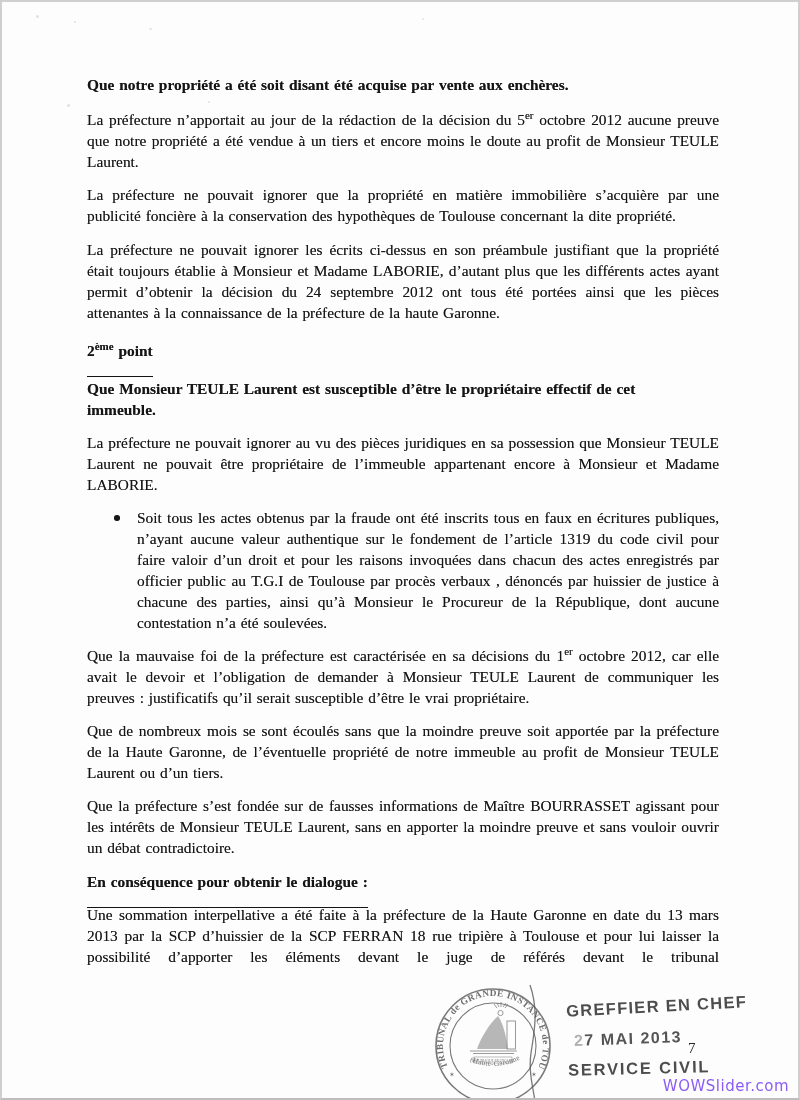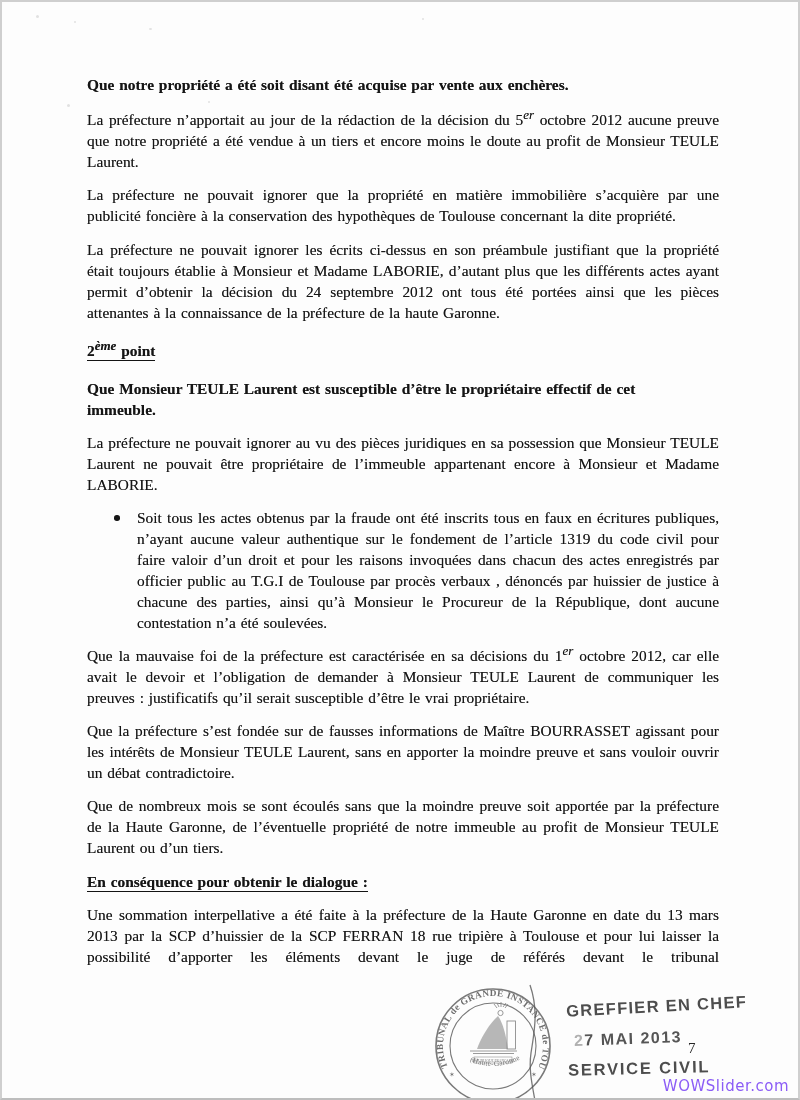--- a/index.html
+++ b/index.html
@@ -16,22 +16,22 @@
     font-size:15.4px; line-height:21px;
     text-align:justify; word-spacing:1px;
     text-shadow:0 0 .5px rgba(20,20,20,.55);
   }
   .para { margin-top:12px; }
   .mt13 { margin-top:13px; }
   .mt14 { margin-top:14px; }
   .mt17 { margin-top:17px; }
   .bold { font-weight:700; }
   .indent-heading { font-weight:700; margin-right:38px; text-align:left; }
-  .u-line { border-bottom:1.7px solid #141414; padding-bottom:1px; }
-  sup { font-size:13px; line-height:0; vertical-align:6px;font-style:italic; }
+  .u-line { border-bottom:1.7px solid #141414; padding-bottom:17px; }
+  sup { font-size:11px; line-height:0; vertical-align:6px; }
   ul.doc-list { list-style:none; }
   ul.doc-list li { position:relative; padding-left:50px; }
   ul.doc-list li .dot {
     position:absolute; left:27px; top:8px; width:5.5px; height:5.5px;
     background:#151515; border-radius:50%;
   }
   .justify-last { text-align-last:justify; }
 
   
   .round-stamp { position:absolute; left:416px; top:969px; opacity:.92; }
@@ -86,23 +86,23 @@
 
     <p class="para">La préfecture ne pouvait ignorer au vu des pièces juridiques en sa possession que Monsieur TEULE Laurent ne pouvait être propriétaire de l’immeuble appartenant encore à Monsieur et Madame LABORIE.</p>
 
     <ul class="doc-list para">
       <li><span class="dot"></span><span>Soit tous les actes obtenus par la fraude ont été inscrits tous en faux en écritures publiques, n’ayant aucune valeur authentique sur le fondement de l’article 1319 du code civil pour faire valoir d’un droit et pour les raisons invoquées dans chacun des actes enregistrés par officier public au T.G.I de Toulouse par procès verbaux , dénoncés par huissier de justice à chacune des parties, ainsi qu’à Monsieur le Procureur de la République, dont aucune contestation n’a été soulevées.</span></li>
     </ul>
 
     <p class="para"><span>Que la mauvaise foi de la préfecture est caractérisée en sa décisions du 1</span><sup>er</sup><span> octobre 2012, car elle avait le devoir et l’obligation de demander à Monsieur TEULE Laurent de communiquer les preuves : justificatifs qu’il serait susceptible d’être le vrai propriétaire.</span></p>
 
 
+    <p class="para">Que de nombreux mois se sont écoulés sans que la moindre preuve soit apportée par la préfecture de la Haute Garonne, de l’éventuelle propriété de notre immeuble au profit de Monsieur TEULE Laurent ou d’un tiers.</p>
+
     <p class="para">Que la préfecture s’est fondée sur de fausses informations de Maître BOURRASSET agissant pour les intérêts de Monsieur TEULE Laurent, sans en apporter la moindre preuve et sans vouloir ouvrir un débat contradictoire.</p>
-
-    <p class="para">Que de nombreux mois se sont écoulés sans que la moindre preuve soit apportée par la préfecture de la Haute Garonne, de l’éventuelle propriété de notre immeuble au profit de Monsieur TEULE Laurent ou d’un tiers.</p>
 
     <div class="para mt13 bold"><span class="u-line">En conséquence pour obtenir le dialogue :</span></div>
 
     <p class="para justify-last">Une sommation interpellative a été faite à la préfecture de la Haute Garonne en date du 13 mars 2013 par la SCP d’huissier de la SCP FERRAN 18 rue tripière à Toulouse et pour lui laisser la possibilité d’apporter les éléments devant le juge de référés devant le tribunal</p>
 
   </div>
 
   <svg class="round-stamp" width="150" height="150" viewBox="0 0 150 150">
     <defs>
       <path id="arcTop" d="M 29.7,96.1 A 50,50 0 1 1 120.3,96.1" fill="none"></path>

